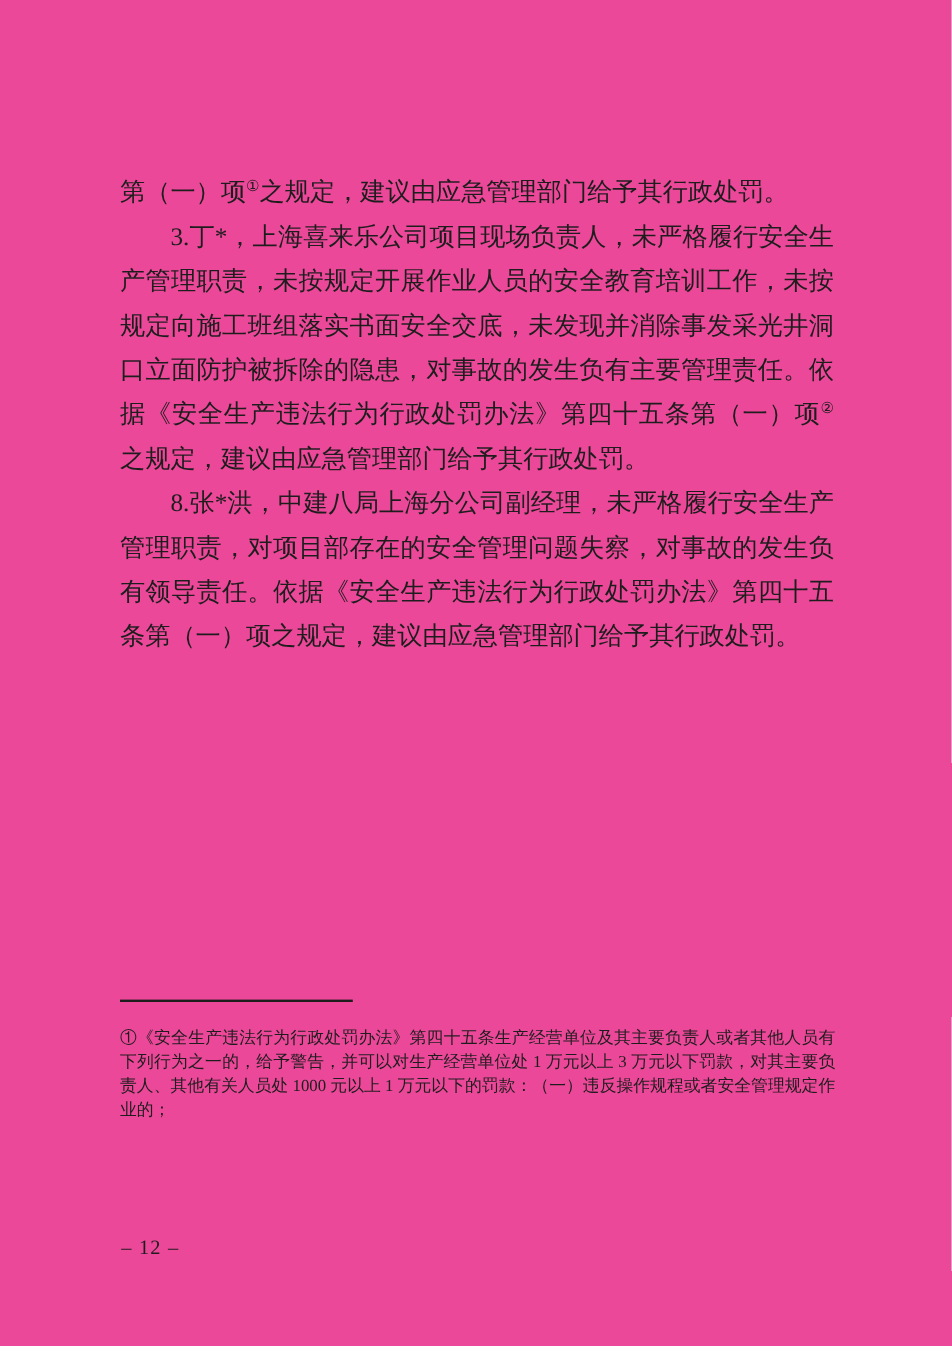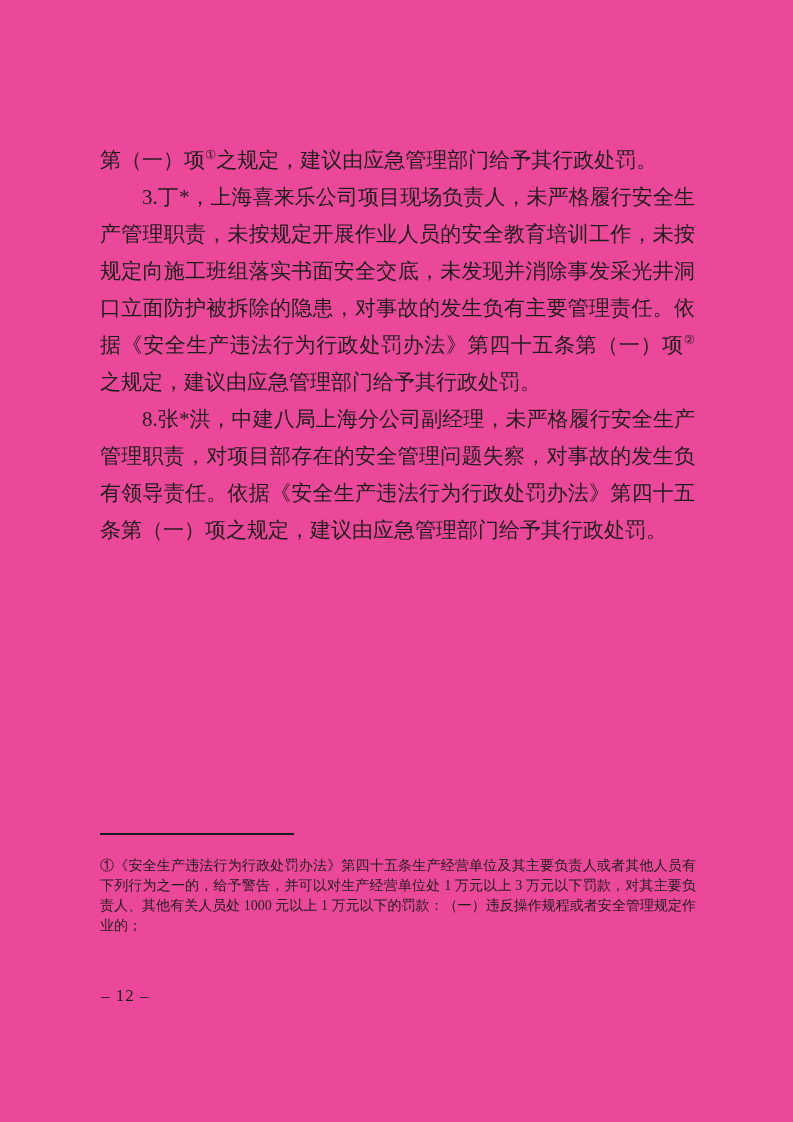--- a/index.html
+++ b/index.html
@@ -58,21 +58,21 @@
     text-justify: inter-ideograph;
     margin-top: 12px;
   }
   .footnotes p {
     margin: 0;
     padding: 0;
   }
   .page-number {
     position: absolute;
     left: 101px;
-    top: 986px;
+    top: 1030px;
     font-size: 17px;
     letter-spacing: 1px;
     color: #1d1d1d;
   }
 </style>
 </head>
 <body>
 
 <div class="page" style="background: #ec4899; color: rgb(29, 29, 29);">
 

